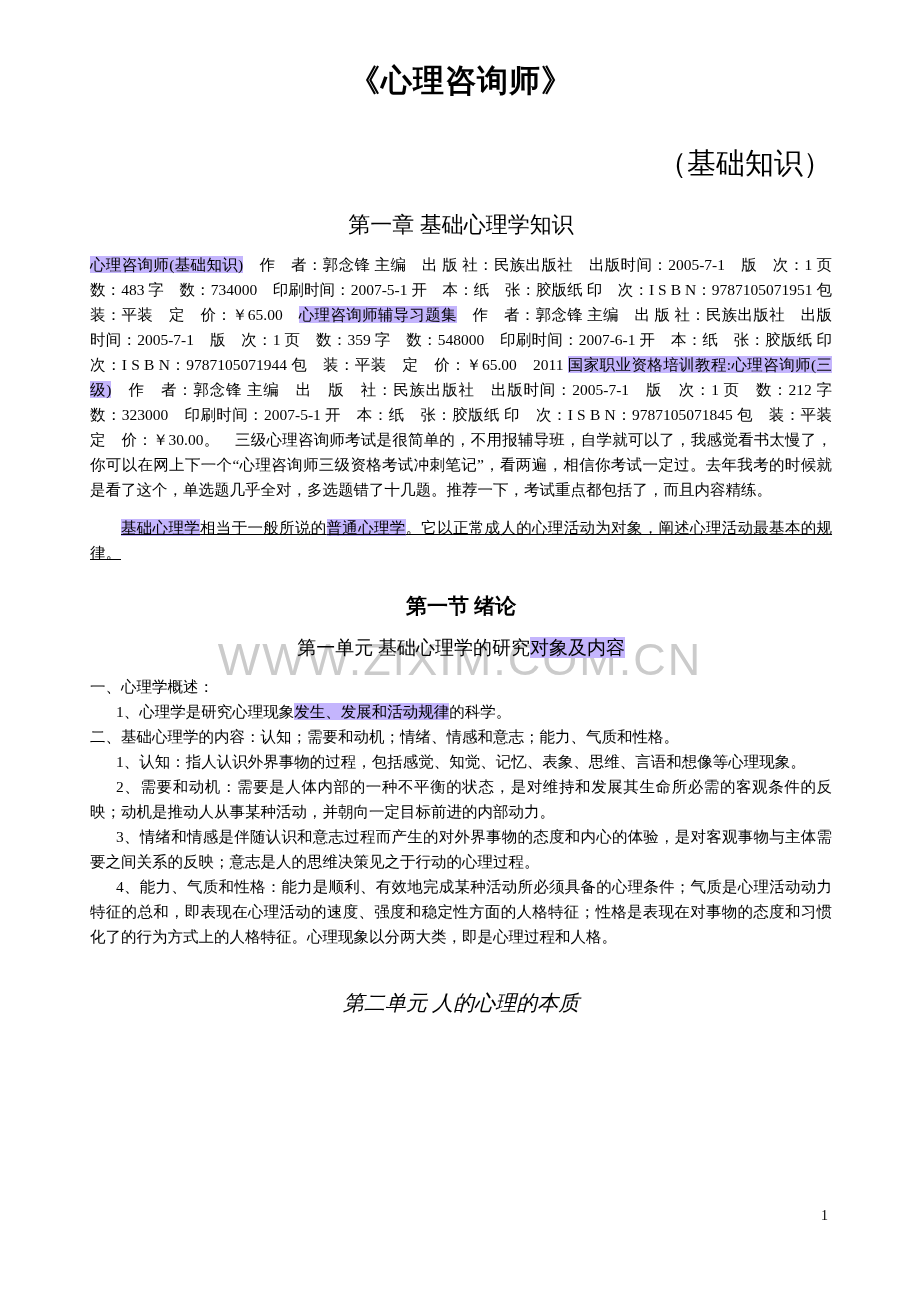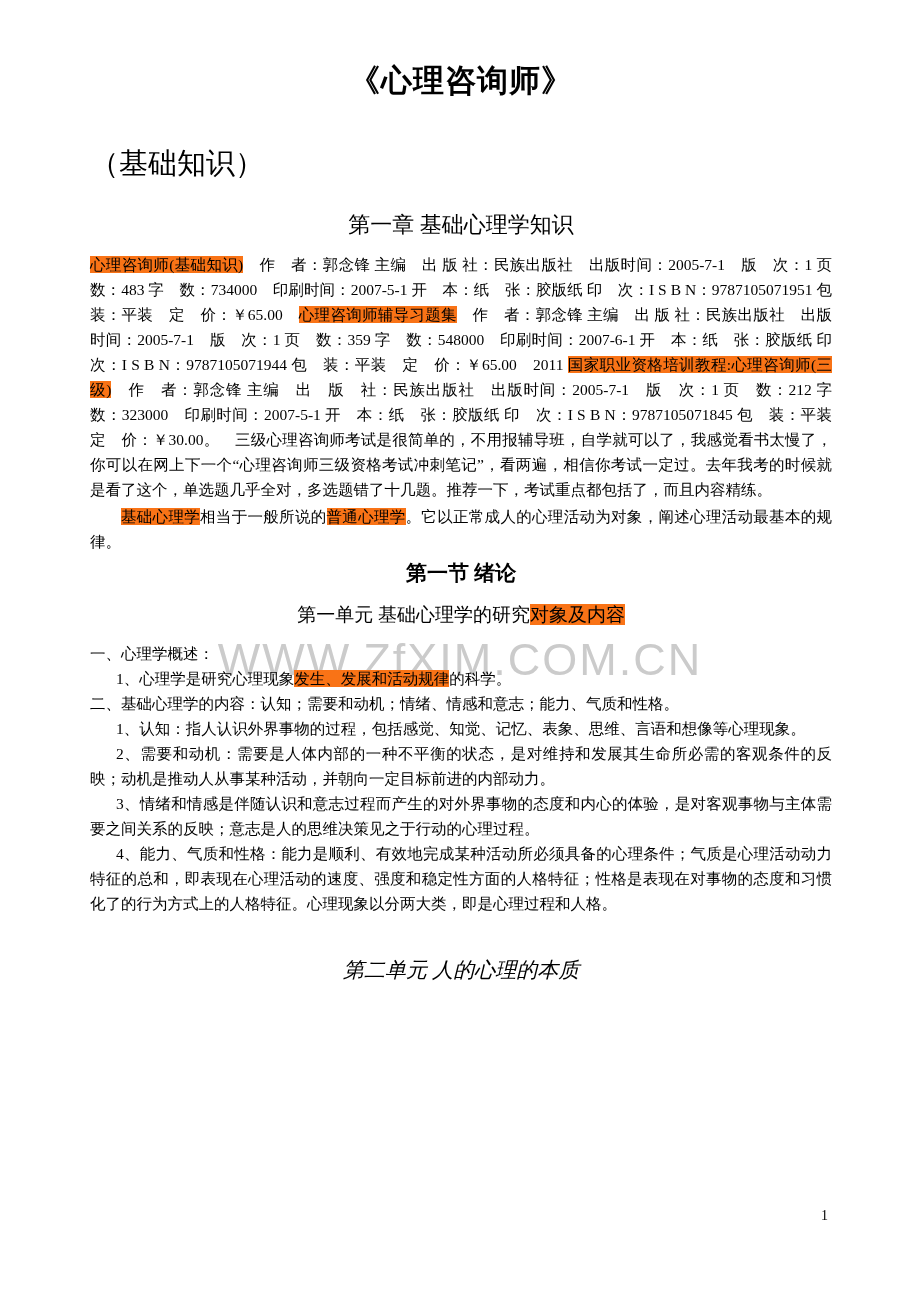--- a/index.html
+++ b/index.html
@@ -25,64 +25,65 @@
   .doc-title {
     font-size: 31px;
     font-weight: 700;
     text-align: center;
     letter-spacing: 1px;
     margin: 0 0 42px 0;
   }
   .doc-subtitle {
     font-size: 29px;
     font-weight: 400;
-    text-align: left;
+    text-align: right;
     margin: 0 0 26px 0;
   }
   .chapter-heading {
     font-size: 22px;
     font-weight: 400;
     text-align: center;
     margin: 0 0 12px 0;
   }
   .para {
     font-size: 15.5px;
     line-height: 25px;
     text-align: justify;
     margin: 0;
   }
   .indent2 {
     text-indent: 31px;
-    margin-top: 2px;
+    margin-top: 13px;
+    text-decoration: underline;
   }
   .section-heading {
     font-size: 21px;
     font-weight: 700;
     text-align: center;
-    margin: 5px 0 15px 0;
+    margin: 27px 0 15px 0;
   }
   .unit-heading {
     font-size: 19px;
     font-weight: 400;
     text-align: center;
     margin: 10px 0 13px 0;
   }
   .unit-heading.italic {
     font-style: italic;
     font-size: 21px;
     margin-top: 40px;
   }
   .outline .level1 {
     text-indent: 0;
   }
   .outline .level2 {
     text-indent: 26px;
   }
   .hl {
-    background: #f97316;
+    background: #c4b5fd;
   }
   .watermark {
     position: absolute;
     z-index: 0;
     top: 634px;
     left: 50%;
     transform: translateX(-50%);
     font-family: Liberation Sans, sans-serif;
     font-size: 45px;
     font-weight: 400;

